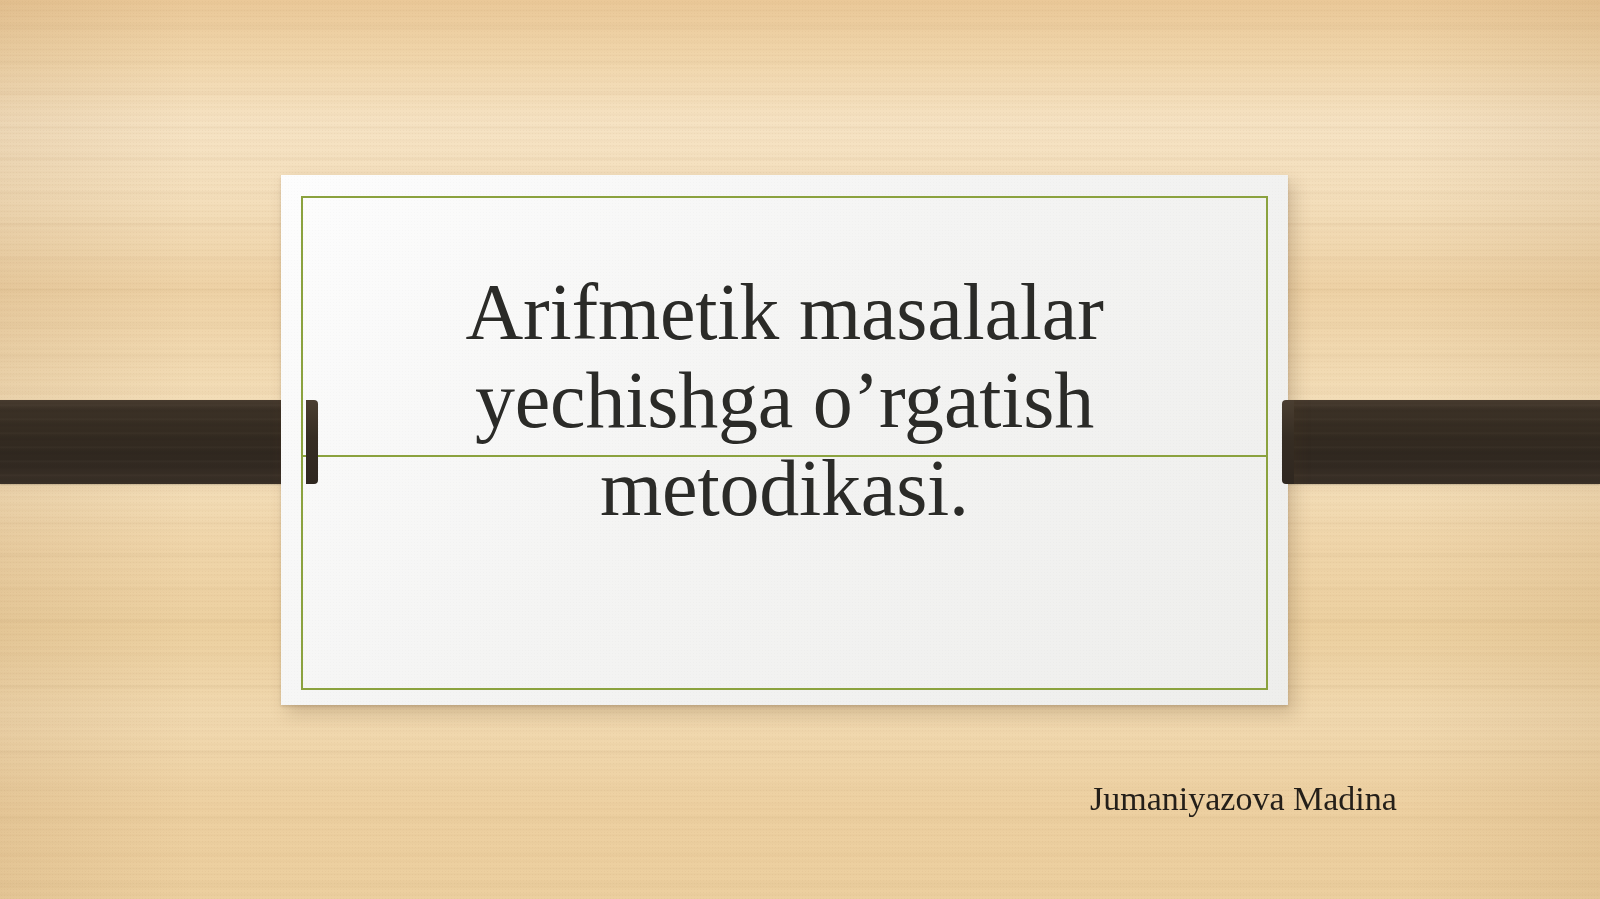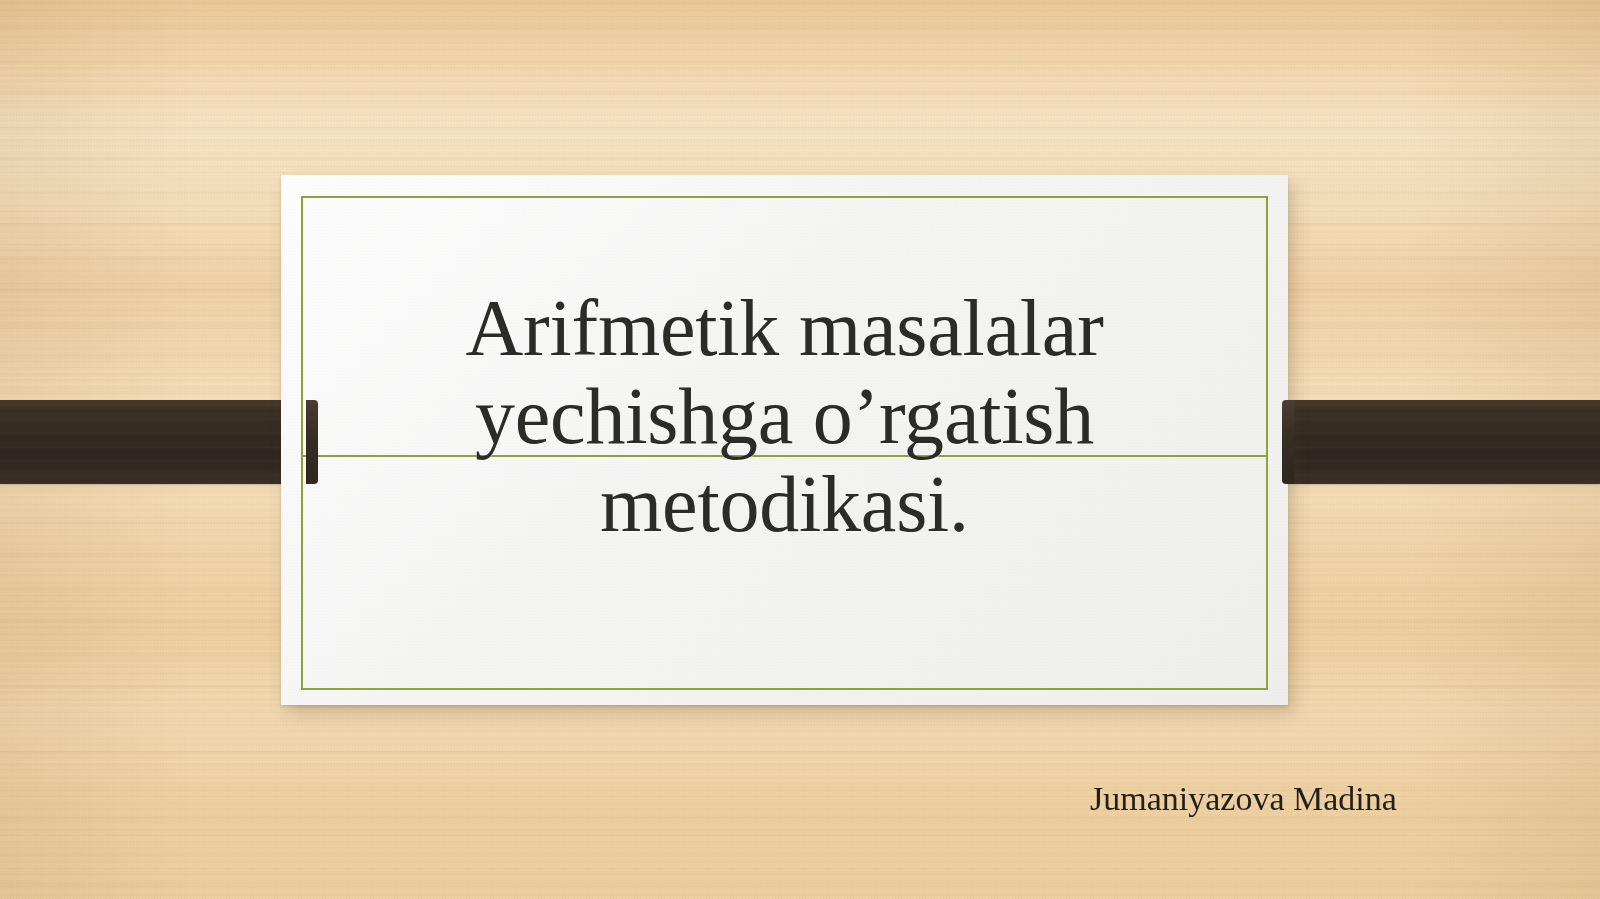--- a/index.html
+++ b/index.html
@@ -174,21 +174,20 @@
     left: 301px;
     top: 268px;
     width: 967px;
     text-align: center;
     font-size: 80px;
     line-height: 88px;
     color: #2b2b28;
     letter-spacing: -0.2px;
     white-space: pre-line;
     text-shadow: 0 1px 0 rgba(255,255,255,.55);
-    margin-top: 16px;
   }
 
   
   .presenter {
     position: absolute;
     left: 1090px;
     top: 779px;
     font-size: 34px;
     line-height: 40px;
     color: #241f19;

